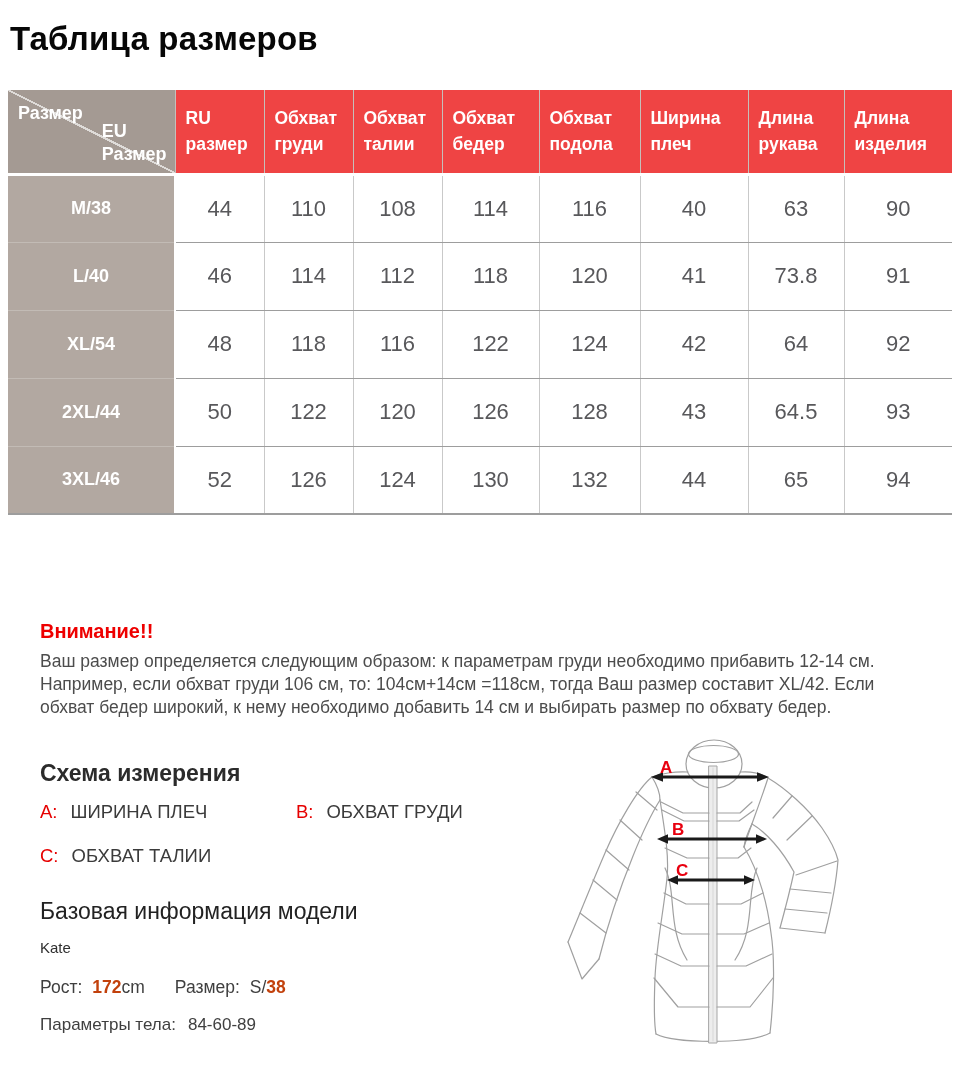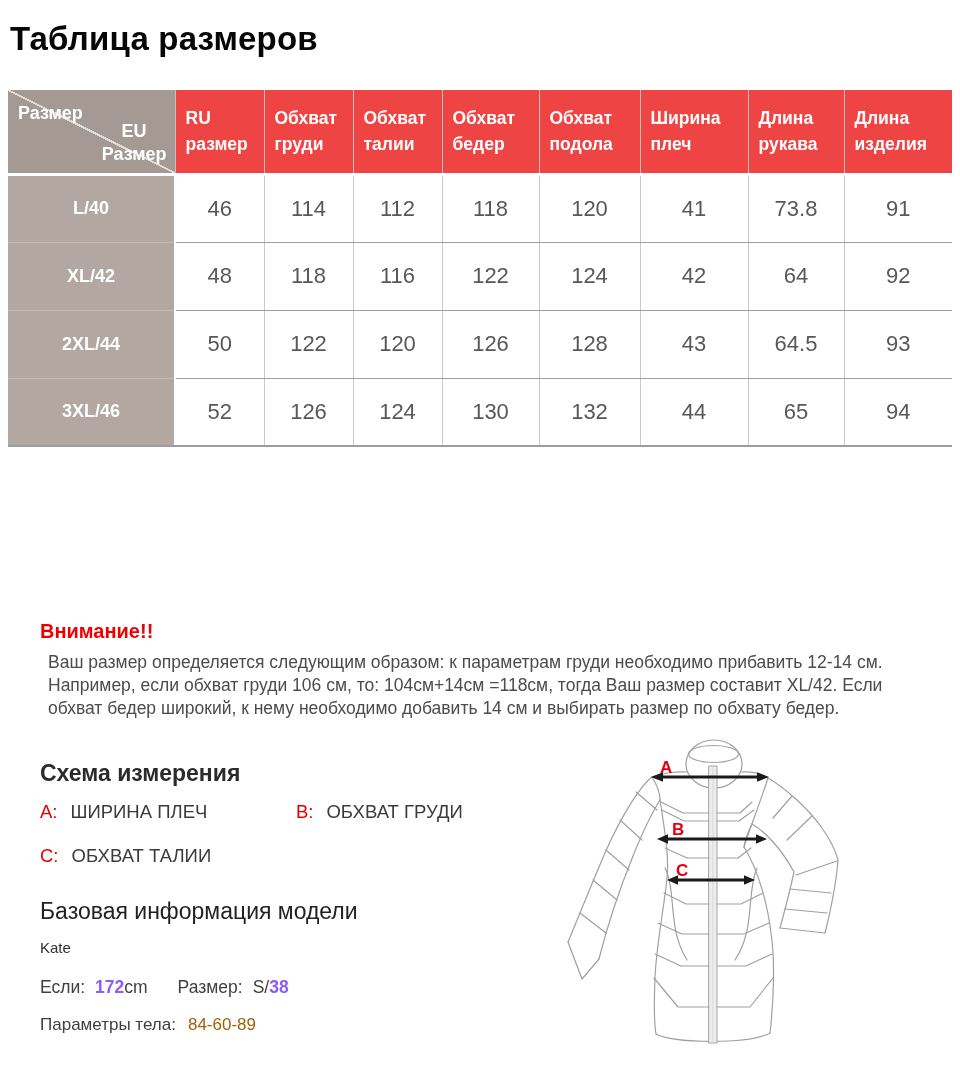--- a/index.html
+++ b/index.html
@@ -12,51 +12,51 @@
   
   .size-table{position:absolute;left:8px;top:90px;width:944px;border-collapse:collapse;table-layout:fixed;}
   .size-table thead th{background:#ef4444;color:#fff;font-size:17.5px;font-weight:700;text-align:left;
     vertical-align:middle;padding:6px 4px 6px 10px;white-space:pre-line;line-height:1.5;
     border-right:1px solid #c6bfba;border-bottom:3px solid #fff;height:84px;box-sizing:border-box;}
   .size-table thead th:last-child{border-right:none;}
   .size-table thead th.corner{position:relative;padding:0;
     background-color:#a49a93;
     background-image:linear-gradient(to top right,transparent calc(50% - 1px),rgba(255,255,255,.65) calc(50% - 1px),rgba(255,255,255,.65) calc(50% + 1px),transparent calc(50% + 1px));}
   .corner .c-tl{position:absolute;top:10px;left:10px;font-size:18px;font-weight:700;color:#fff;}
-  .corner .c-br{position:absolute;right:8px;bottom:6px;font-size:18px;font-weight:700;color:#fff;text-align:center;line-height:1.3;}
+  .corner .c-br{position:absolute;right:8px;bottom:6px;font-size:18px;font-weight:700;color:#fff;text-align:left;line-height:1.3;}
   .size-table tbody td{background:#fff;color:#58585b;font-size:22px;font-weight:400;text-align:center;
     vertical-align:middle;height:68px;box-sizing:border-box;
     border-right:1px solid #c9c9c9;border-bottom:1px solid #9d9d9d;}
   .size-table tbody td:last-child{border-right:none;}
   .size-table tbody td.rowlabel{background:#b2a8a1;color:#fff;font-size:18px;font-weight:700;
     border-right:2px solid #fff;border-bottom:1px solid #c2bbb5;}
   .size-table tbody tr:last-child td{border-bottom:2px solid #9d9d9d;}
 
   
   .attention{position:absolute;left:40px;top:612px;width:882px;}
   .attention h3{margin:8px 0 7px 0;font-size:20px;font-weight:700;color:#ee0000;}
-  .attention p{margin:8px;font-size:17.5px;line-height:23px;color:#4c4c4c;}
+  .attention p{margin:0;font-size:17.5px;line-height:23px;color:#4c4c4c;}
 
   
   .scheme-heading{position:absolute;left:40px;top:760px;font-size:23px;font-weight:700;color:#2b2b2b;}
   .legend-item{position:absolute;display:inline-flex;gap:13px;align-items:baseline;font-size:18.5px;color:#3b3b3b;}
   .legend-item .letter{color:#e60000;}
   .legend-a{left:40px;top:801px;}
   .legend-b{left:296px;top:801px;}
   .legend-c{left:40px;top:845px;}
 
   
   .model-heading{position:absolute;left:40px;top:898px;font-size:23px;font-weight:400;color:#222;}
   .model-name{position:absolute;left:40px;top:939px;font-size:15px;color:#2f2f2f;}
   .model-stats{position:absolute;left:40px;top:977px;font-size:17.5px;color:#3f3f3f;display:flex;align-items:baseline;}
-  .model-stats .num{font-weight:700;color:#8b5cf6;}
+  .model-stats .num{font-weight:700;color:#c2410c;}
   .model-stats .sp-s{width:10px;}
   .model-stats .sp-l{width:30px;}
   .model-params{position:absolute;left:40px;top:1015px;font-size:17px;color:#3f3f3f;display:flex;gap:12px;align-items:flex-end;}
-  .model-params .val{color:#a16207;}
+  .model-params .val{color:#404040;}
 
   
   .jacket{position:absolute;left:560px;top:728px;width:400px;height:363px;}
   .jk{stroke:#a0a0a0;stroke-width:1.2;fill:none;stroke-linecap:round;stroke-linejoin:round;}
   .arrow-line{stroke:#1a1a1a;stroke-width:3;}
   .arrow-head{fill:#1a1a1a;stroke:none;}
   .diagram-letter{font-family:"Liberation Sans",sans-serif;font-size:17px;font-weight:700;fill:#e8000f;}
 </style>
 </head>
 <body>
@@ -96,32 +96,43 @@
           <th>Ширина
 плеч</th>
           <th>Длина
 рукава</th>
           <th>Длина
 изделия</th>
         </tr>
     </thead>
     <tbody id="size-body">
         <tr>
+          <td class="rowlabel">M/38</td>
+          <td>44</td>
+          <td>110</td>
+          <td>108</td>
+          <td>114</td>
+          <td>116</td>
+          <td>40</td>
+          <td>63</td>
+          <td>90</td>
+        </tr>
+        <tr>
           <td class="rowlabel">L/40</td>
           <td>46</td>
           <td>114</td>
           <td>112</td>
           <td>118</td>
           <td>120</td>
           <td>41</td>
           <td>73.8</td>
           <td>91</td>
         </tr>
         <tr>
-          <td class="rowlabel">XL/42</td>
+          <td class="rowlabel">XL/54</td>
           <td>48</td>
           <td>118</td>
           <td>116</td>
           <td>122</td>
           <td>124</td>
           <td>42</td>
           <td>64</td>
           <td>92</td>
         </tr>
         <tr>
@@ -166,21 +177,21 @@
   </div>
   <div class="legend-item legend-c">
     <span class="letter">C:</span>
     <span>ОБХВАТ ТАЛИИ</span>
   </div>
 
   <div class="model-heading">Базовая информация модели</div>
   <div class="model-name">Kate</div>
 
   <div class="model-stats">
-    <span>Если:</span>
+    <span>Рост:</span>
     <span class="sp-s"></span>
     <span class="num">172</span>
       <span>cm</span>
     <span class="sp-l"></span>
     <span>Размер:</span>
     <span class="sp-s"></span>
     <span>S/</span>
       <span class="num">38</span>
   </div>
 

